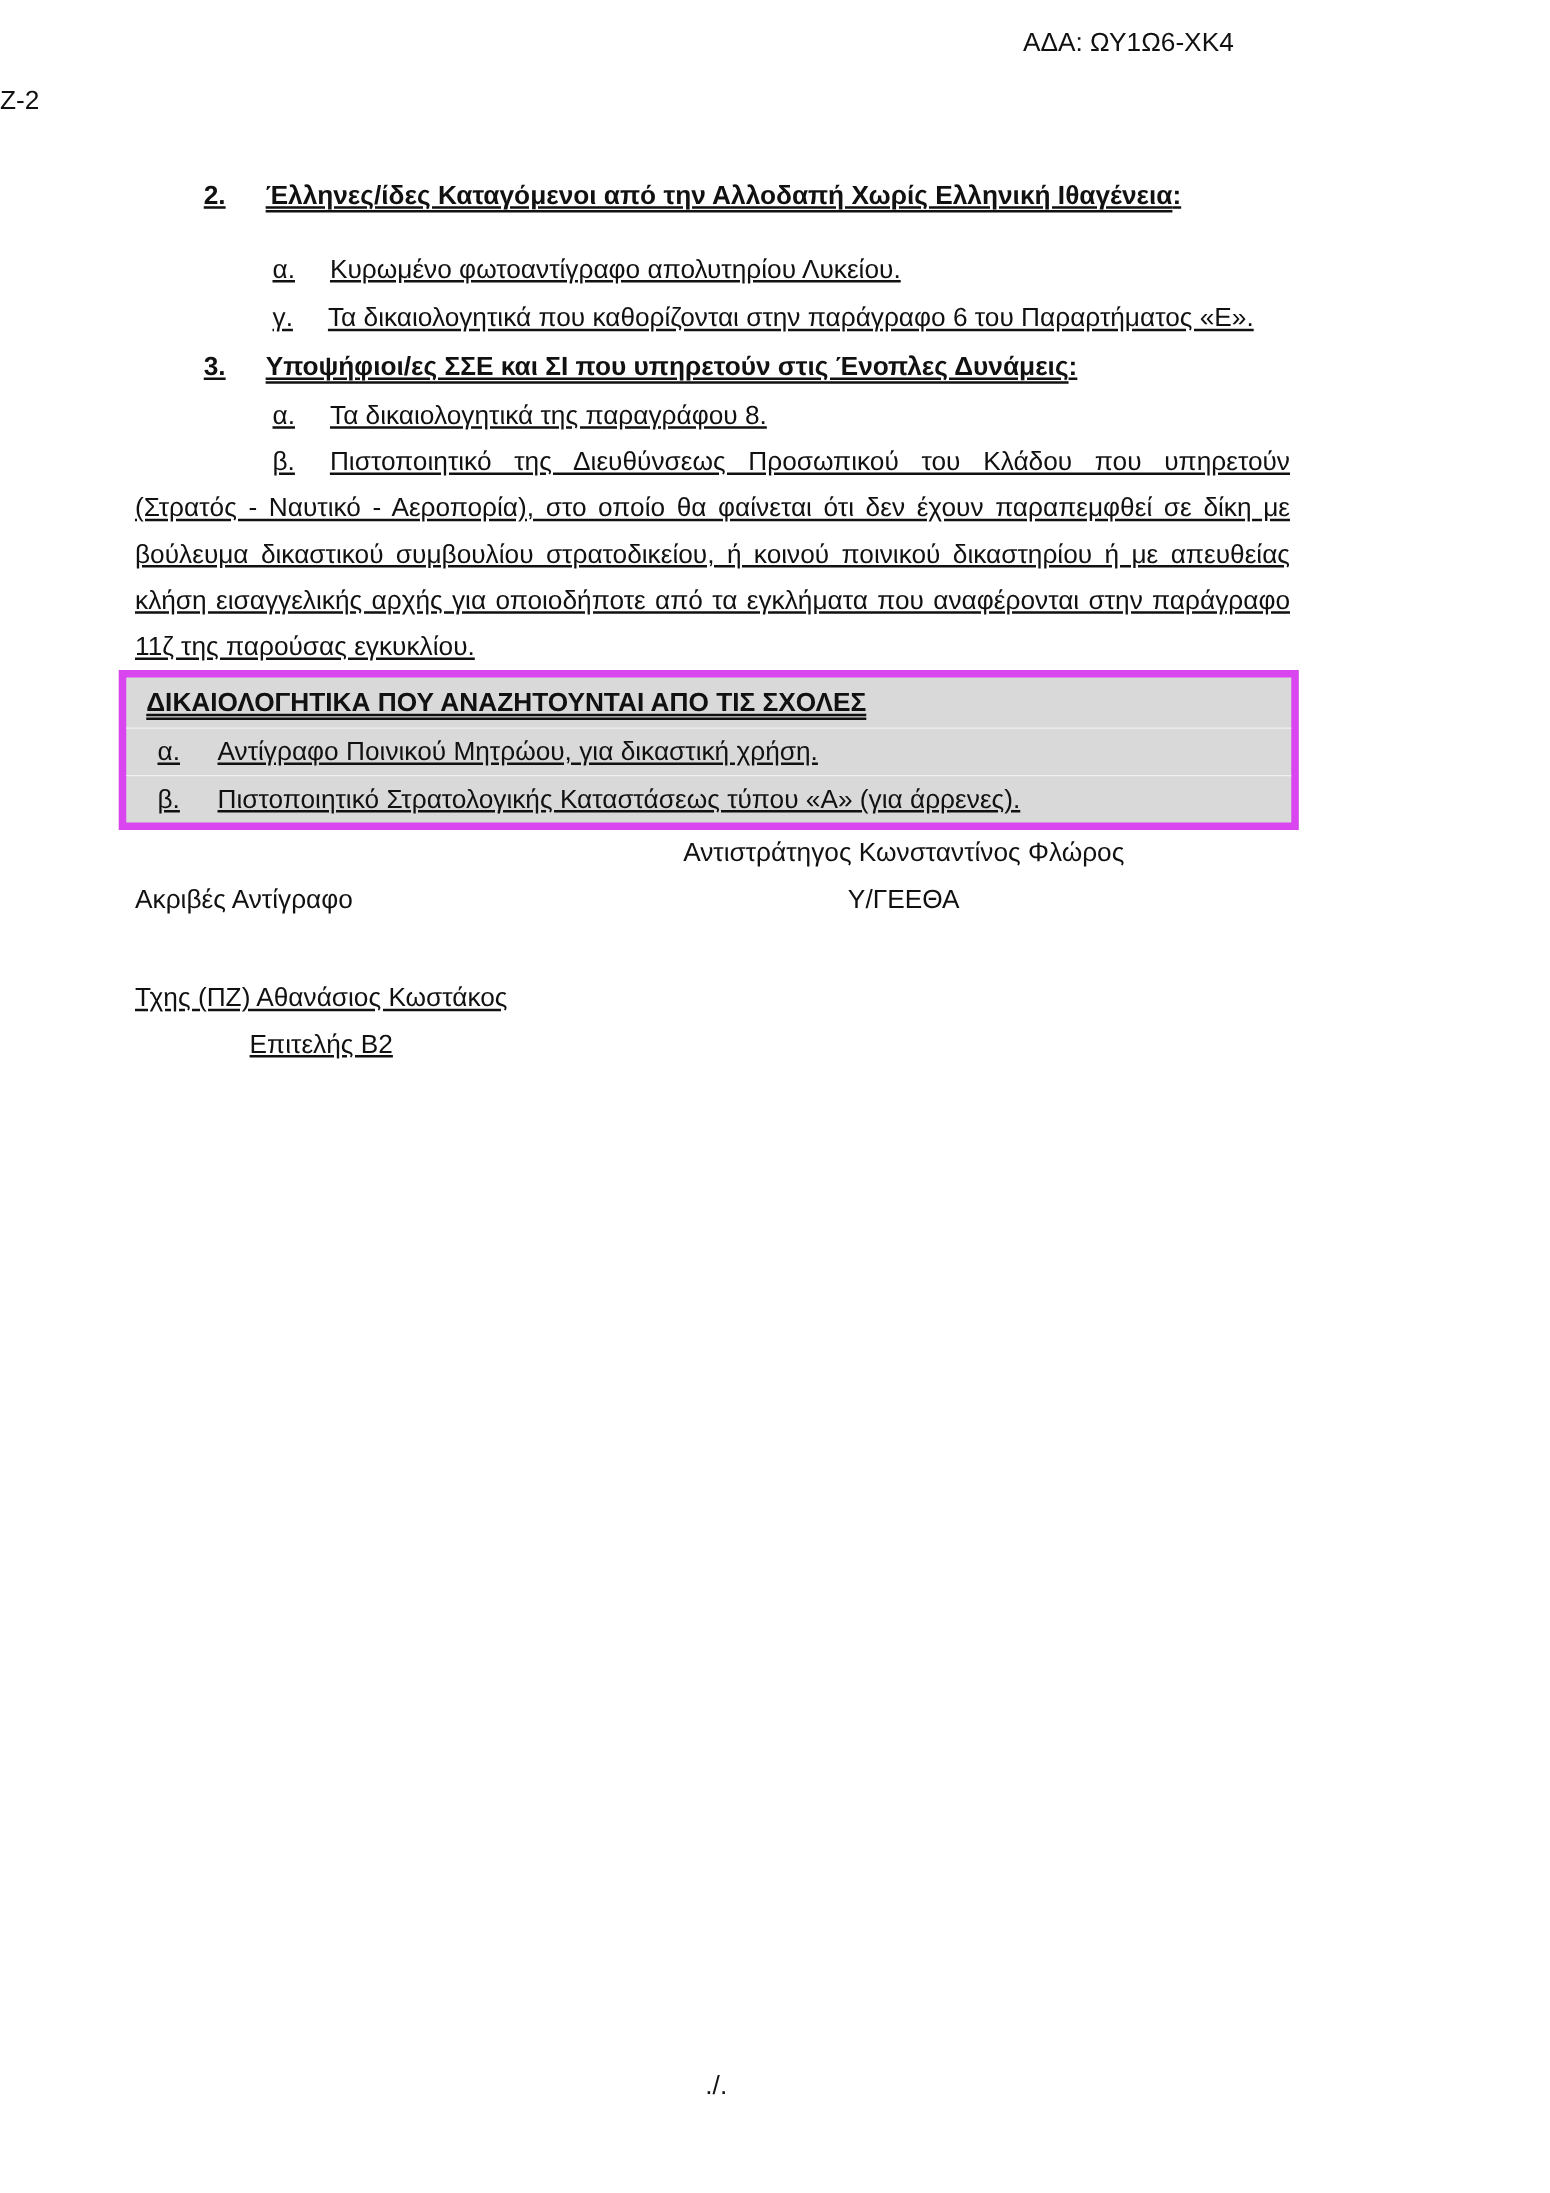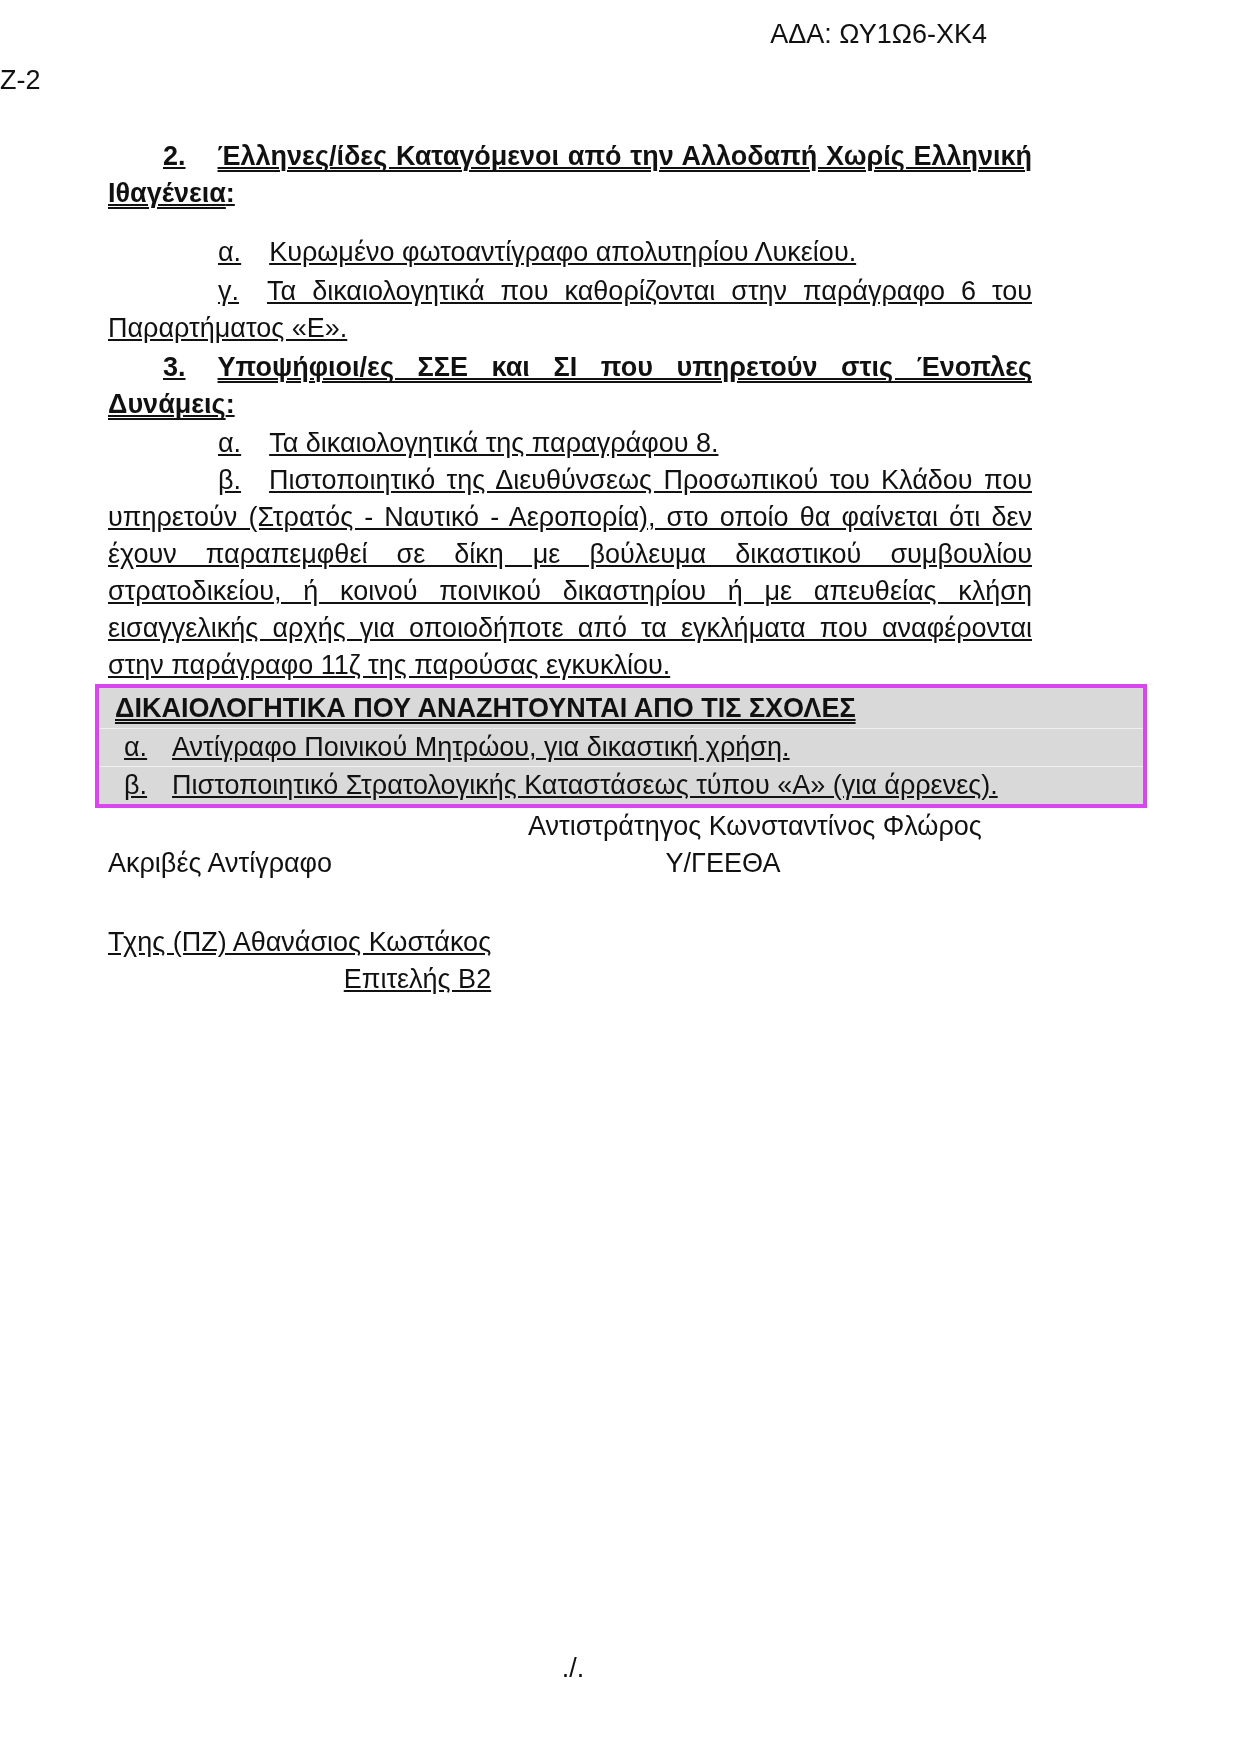--- a/index.html
+++ b/index.html
@@ -3,21 +3,21 @@
 <meta charset="utf-8">
 <style>
   * { margin: 0; padding: 0; box-sizing: border-box; }
   html, body { background: #ffffff; }
   .page {
     position: relative;
     width: 1240px;
     height: 1754px;
     background: #ffffff;
     font-family: "Liberation Sans", "DejaVu Sans", sans-serif;
-    font-size: 27px;
+    font-size: 21px;
     line-height: 37px;
     color: #111111;
     overflow: hidden;
   }
   .ada {
     position: absolute;
     top: 16px;
     left: 0;
     width: 987px;
     text-align: right;
@@ -47,23 +47,23 @@
   .tab  { display: inline-block; width: 32px; }
   .tab2 { display: inline-block; width: 28px; }
   .heading { font-weight: bold; text-indent: 55px; }
   .h3 { margin-top: 2px; }
   .item { text-indent: 110px; margin-top: 2px; }
   .item-first { margin-top: 22px; }
   .para { text-indent: 110px; margin-top: 0; }
   .docbox {
     margin-top: 0px;
     margin-left: -13px;
-    width: 1052px;
+    width: 944px;
     background: #d9d9d9;
-    border: 4px solid #d946ef;
+    border: 6px solid #d946ef;
     text-align: left;
   }
   .box-header {
     height: 40px;
     display: flex;
     align-items: center;
     padding-left: 16px;
     font-weight: bold;
   }
   .box-row {
@@ -89,21 +89,21 @@
   }
   .sig-left {
     position: absolute;
     top: 37px;
     left: 0;
     white-space: nowrap;
   }
   .officer {
     margin-top: 42px;
     width: fit-content;
-    text-align: right;
+    text-align: center;
     white-space: nowrap;
   }
   .footer-mark {
     position: absolute;
     top: 1650px;
     left: 0;
     width: 1146px;
     text-align: center;
   }
 </style>

